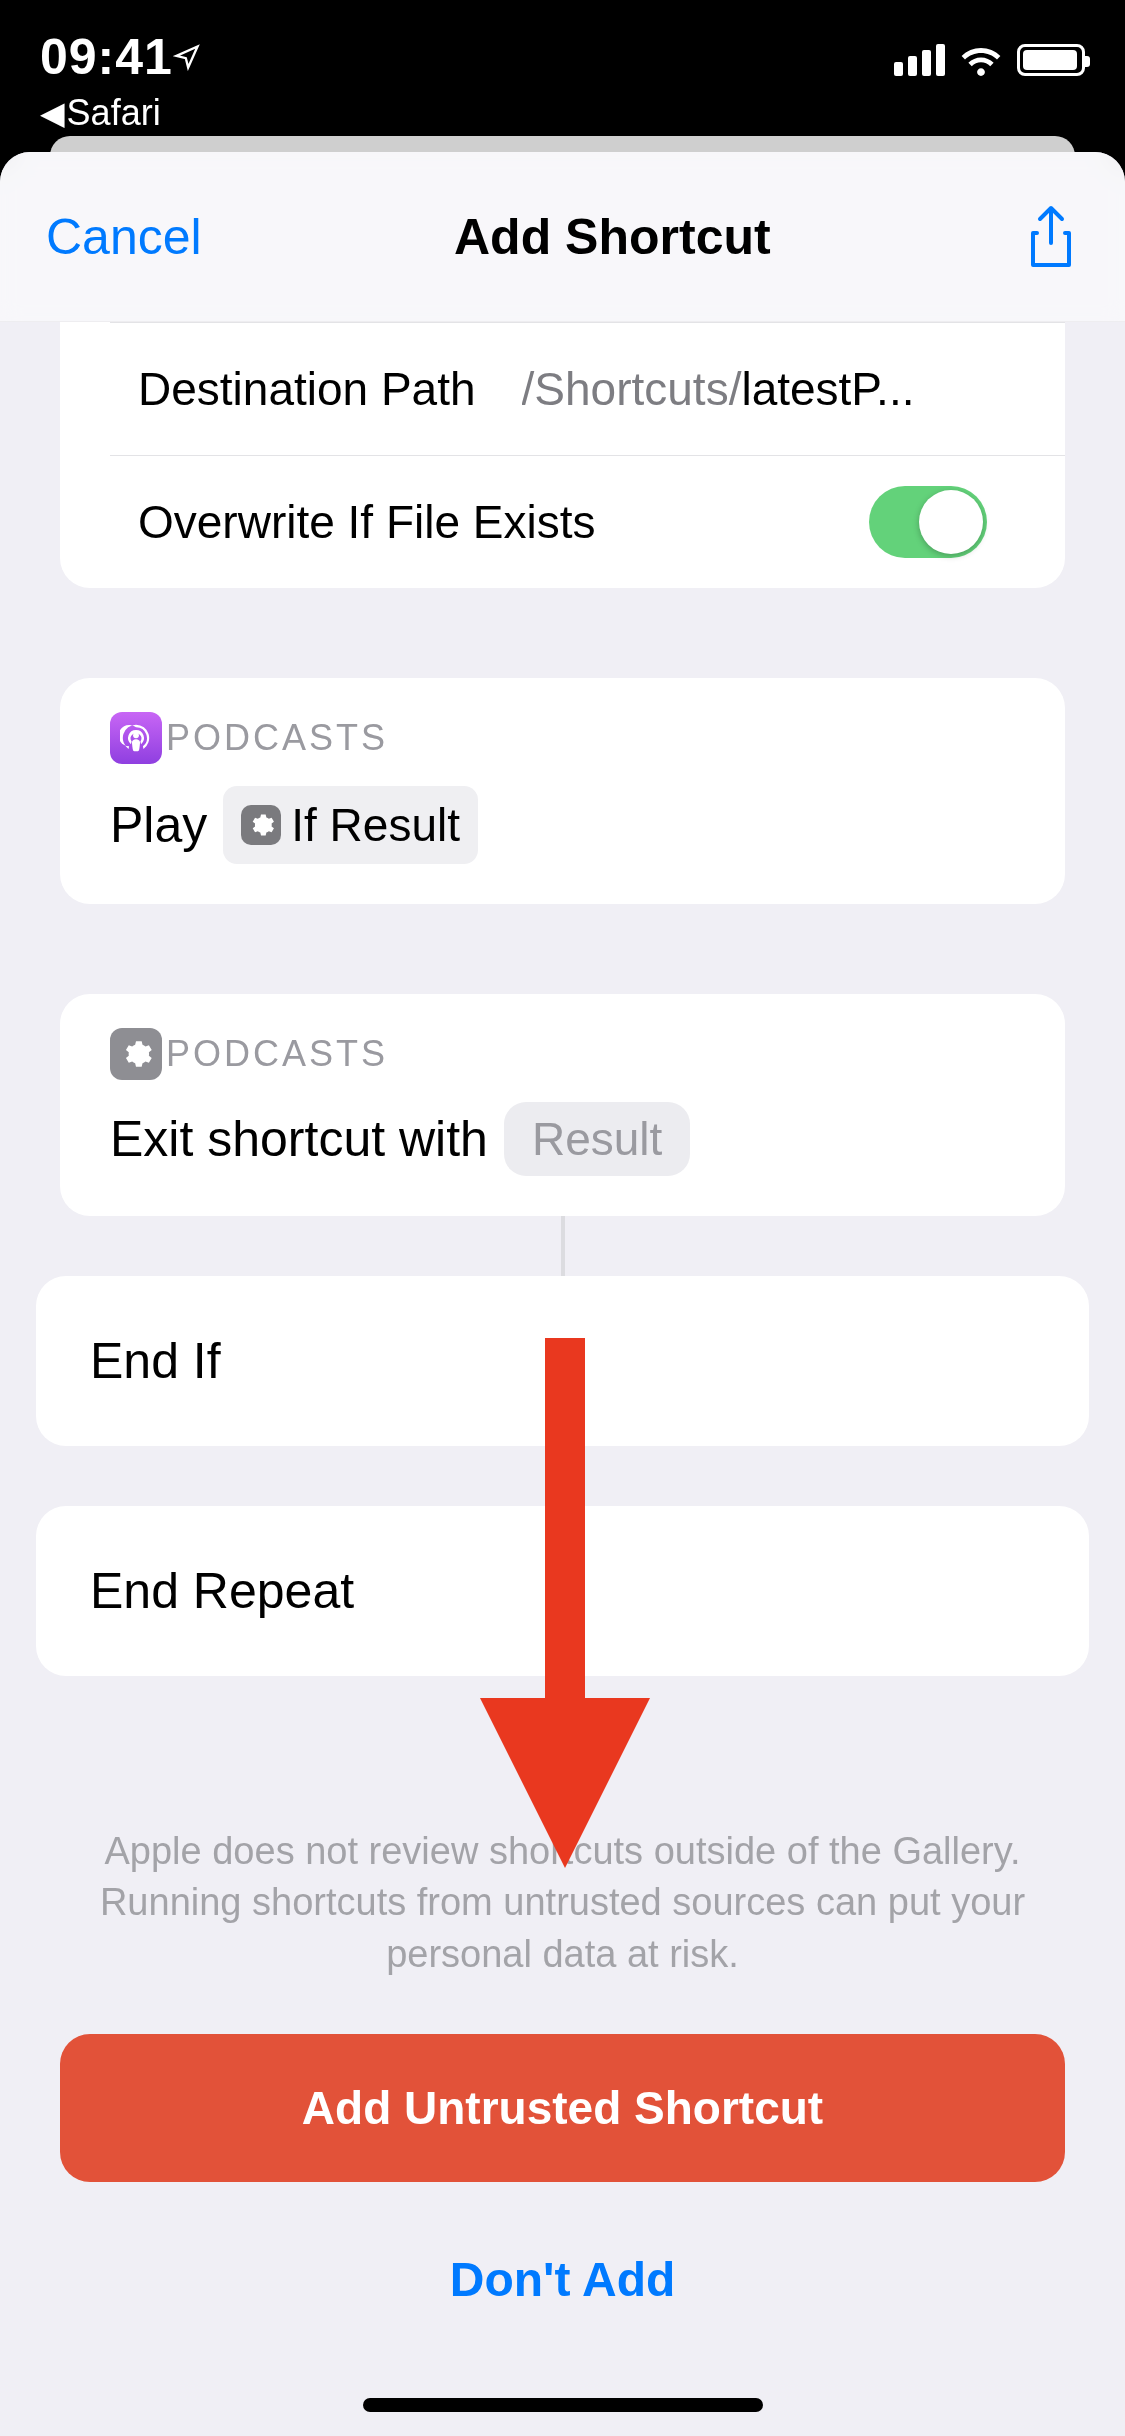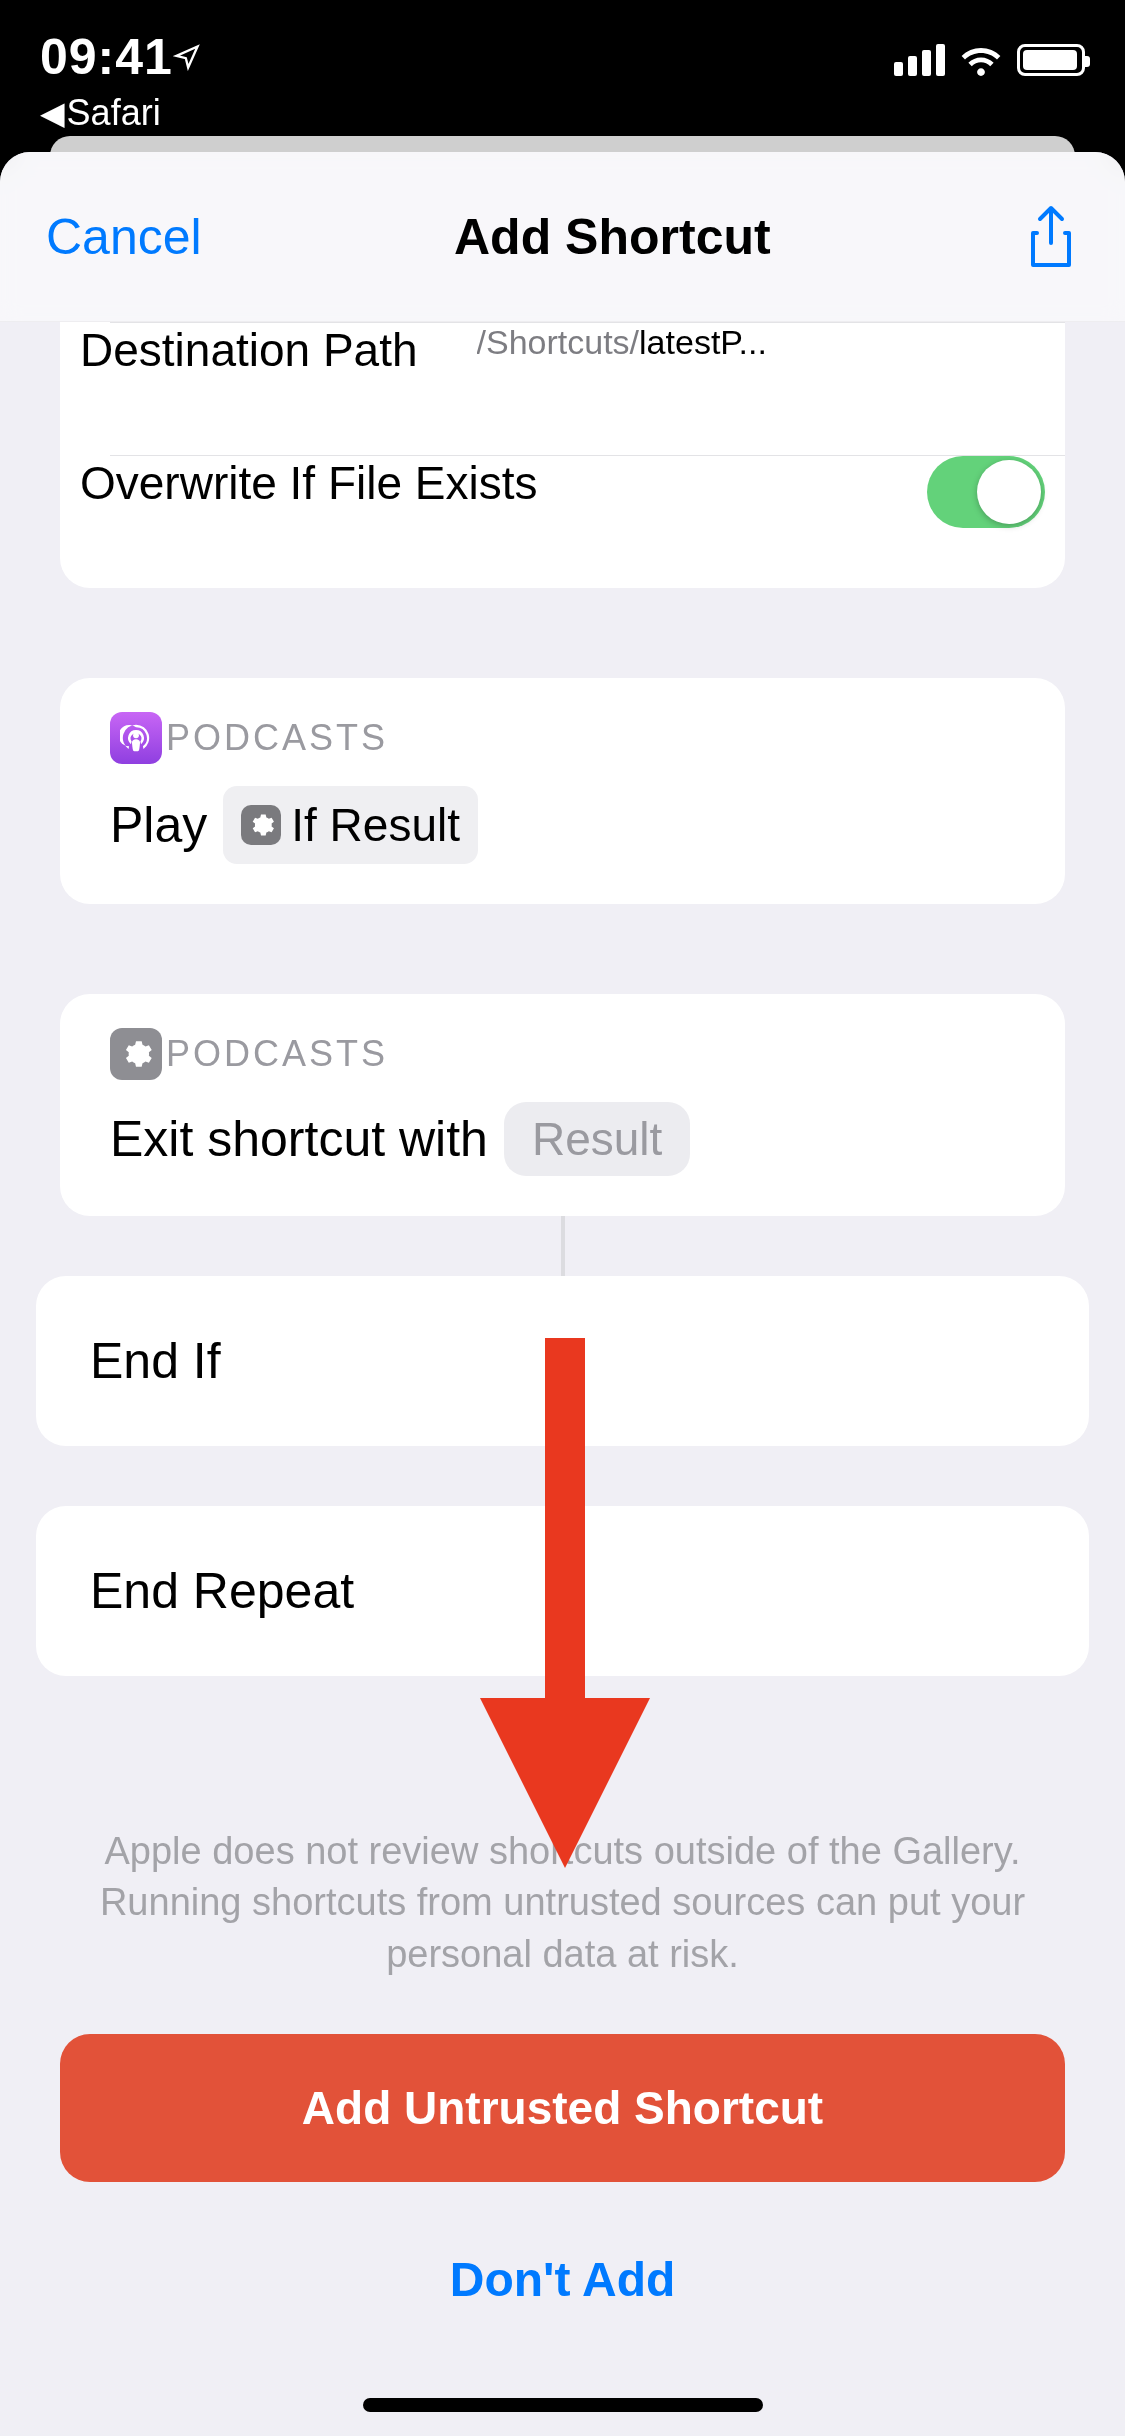--- a/index.html
+++ b/index.html
@@ -26,24 +26,24 @@
 .sheet-bg{position:absolute;left:50px;right:50px;top:136px;height:20px;background:#cfcfcf;border-radius:20px 20px 0 0}
 .sheet{position:absolute;left:0;right:0;top:152px;bottom:0;background:#f0eff5;border-radius:30px 30px 0 0;overflow:hidden}
 .nav-bar{height:170px;background:rgba(248,248,250,.94);backdrop-filter:blur(10px);display:flex;align-items:center;justify-content:space-between;padding:0 46px;border-bottom:1px solid rgba(0,0,0,.04)}
 .nav-cancel{color:#007aff;font-size:50px;font-weight:400}
 .nav-title{font-size:50px;font-weight:600;color:#000}
 .nav-share{width:56px;height:68px;display:flex;align-items:center;justify-content:center}
 .share-svg{width:50px;height:64px}
 .content{position:absolute;left:0;right:0;top:170px;bottom:0}
 .card{background:#fff;border-radius:30px;margin:0 60px}
 .card-partial{border-radius:0 0 30px 30px;margin:0 60px;background:#fff;overflow:hidden}
-.row{display:flex;padding:0 20px;min-height:132px}
+.row{display:flex;align-items:center;padding:0 78px;min-height:132px}
 .row-divider{border-top:1px solid #e3e3e6;margin-left:50px}
 .lbl{font-size:46px;font-weight:400;color:#000}
-.val{font-size:34px;color:#7d7d82;margin-left:59px;white-space:nowrap;overflow:hidden;text-overflow:ellipsis;flex:1;text-align:left}
+.val{font-size:46px;color:#7d7d82;margin-left:46px;white-space:nowrap;overflow:hidden;text-overflow:ellipsis;flex:1;text-align:left}
 .val .dark{color:#000}
 .toggle{width:118px;height:72px;background:#63d27a;border-radius:36px;position:relative;margin-left:auto}
 .toggle .knob{position:absolute;right:4px;top:4px;width:64px;height:64px;background:#fff;border-radius:50%;box-shadow:0 2px 6px rgba(0,0,0,.25)}
 .card-hdr{display:flex;align-items:center;gap:4px;padding:34px 50px 0}
 .app-icon{width:52px;height:52px;border-radius:12px;display:flex;align-items:center;justify-content:center}
 .pod-icon{background:linear-gradient(180deg,#c866f5,#8f3fe0)}
 .scr-icon{background:#8e8e93}
 .hdr-txt{font-size:36px;font-weight:500;color:#9a9aa0;letter-spacing:3px}
 .card-body{padding:22px 50px 40px;display:flex;align-items:center;flex-wrap:wrap;gap:16px}
 .body-txt{font-size:50px;font-weight:400;color:#000}

